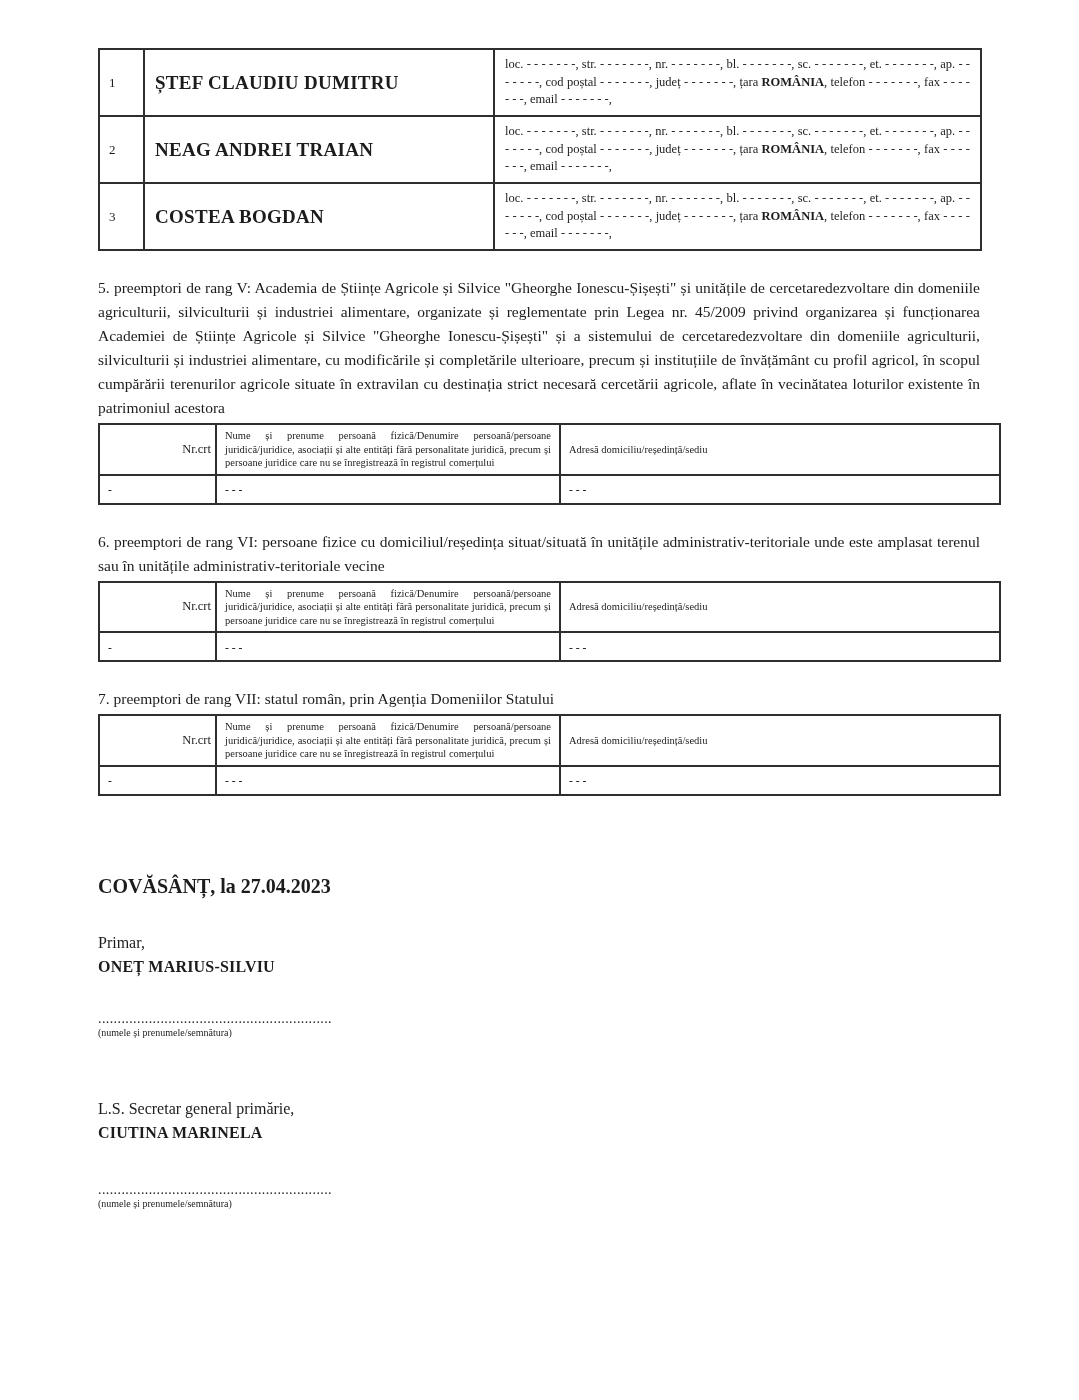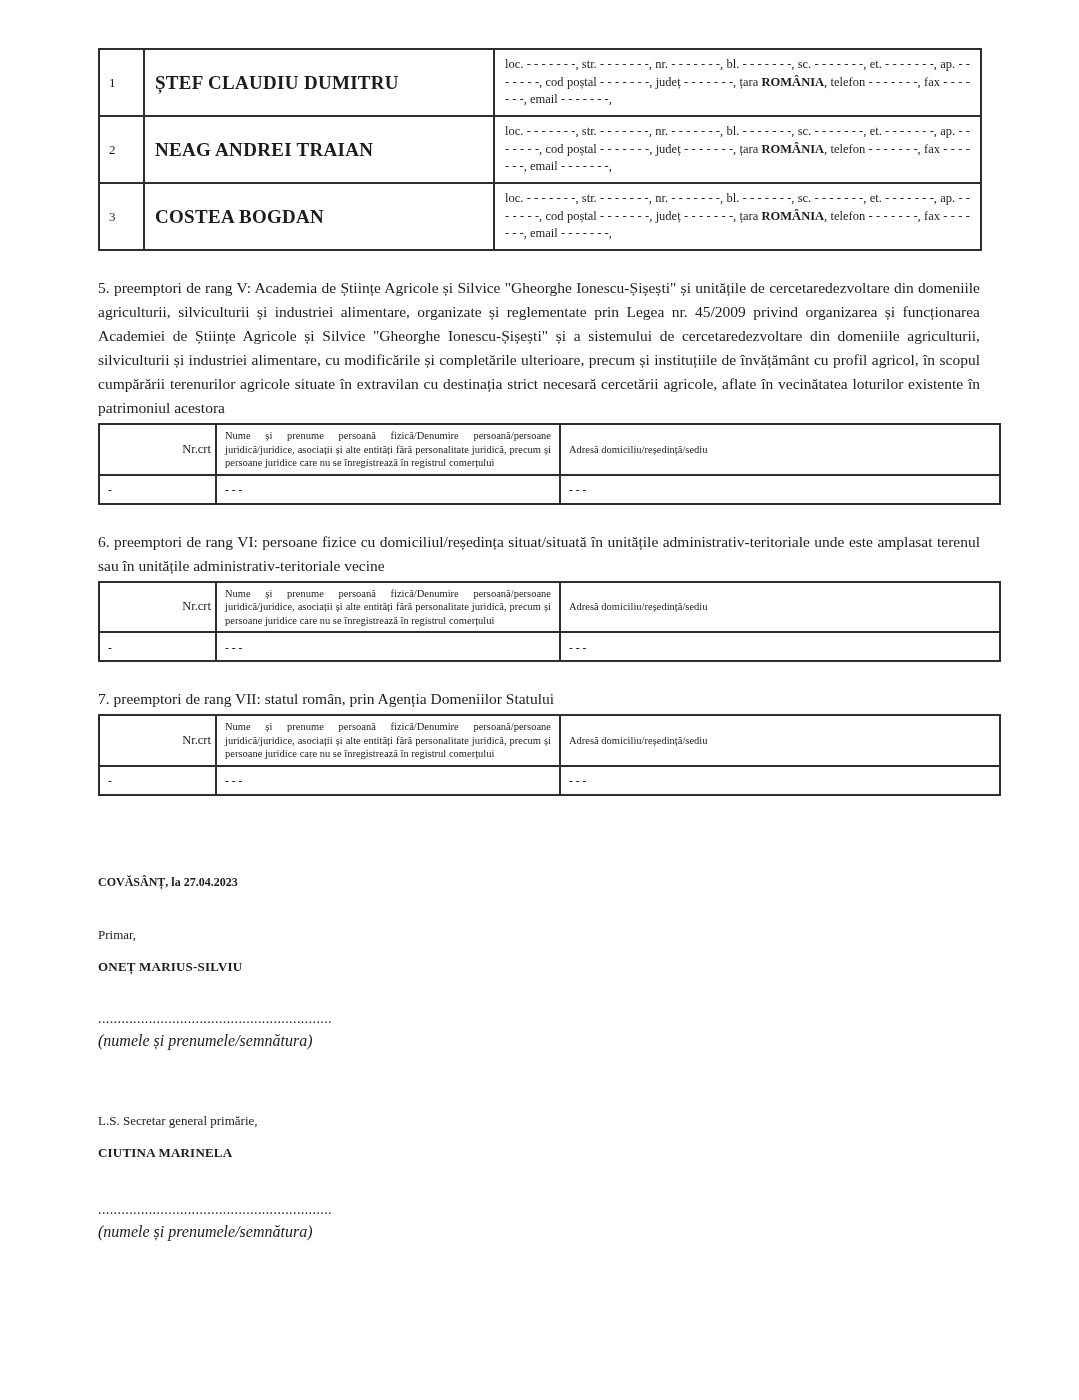--- a/index.html
+++ b/index.html
@@ -46,28 +46,28 @@
   
   .rank-table { margin-top: 2px; }
   .rank-table td.h-nr    { width: 117px; font-size: 12.5px; padding: 4px 4px 4px 8px; text-align: right; }
   .rank-table td.h-name  { width: 344px; font-size: 10.5px; line-height: 13.5px; text-align: justify; padding: 4px 8px; }
   .rank-table td.h-addr  { width: 440px; font-size: 10.5px; padding: 4px 8px; }
   .rank-table tr.header-row { height: 46px; }
   .rank-table tr.data-row   { height: 29px; }
   .rank-table tr.data-row td { font-size: 11.5px; padding: 2px 8px; }
 
   
-  .sig-place { margin-top: 79px; font-size: 12px; font-weight: bold; }
+  .sig-place { margin-top: 79px; font-size: 20px; font-weight: bold; }
   .sig-group-1 { margin-top: 33px; }
-  .sig-line { font-size: 13px; line-height: 24px; margin-top: 8px; }
+  .sig-line { font-size: 16px; line-height: 24px; }
   .sig-name { font-weight: bold; letter-spacing: 0.2px; }
   .dots-1 { margin-top: 32px; }
   .dots-2 { margin-top: 37px; }
   .dots { font-size: 14px; letter-spacing: 0.4px; color: #2a2a2a; }
-  .sig-caption { margin-top: 5px; font-size: 16px; font-style: italic; }
+  .sig-caption { font-size: 10px; }
   .sig-group-2 { margin-top: 59px; }
 </style>
 </head>
 <body>
 
 <div class="page">
 
   <table class="top-table">
     <tbody>
       <tr>

